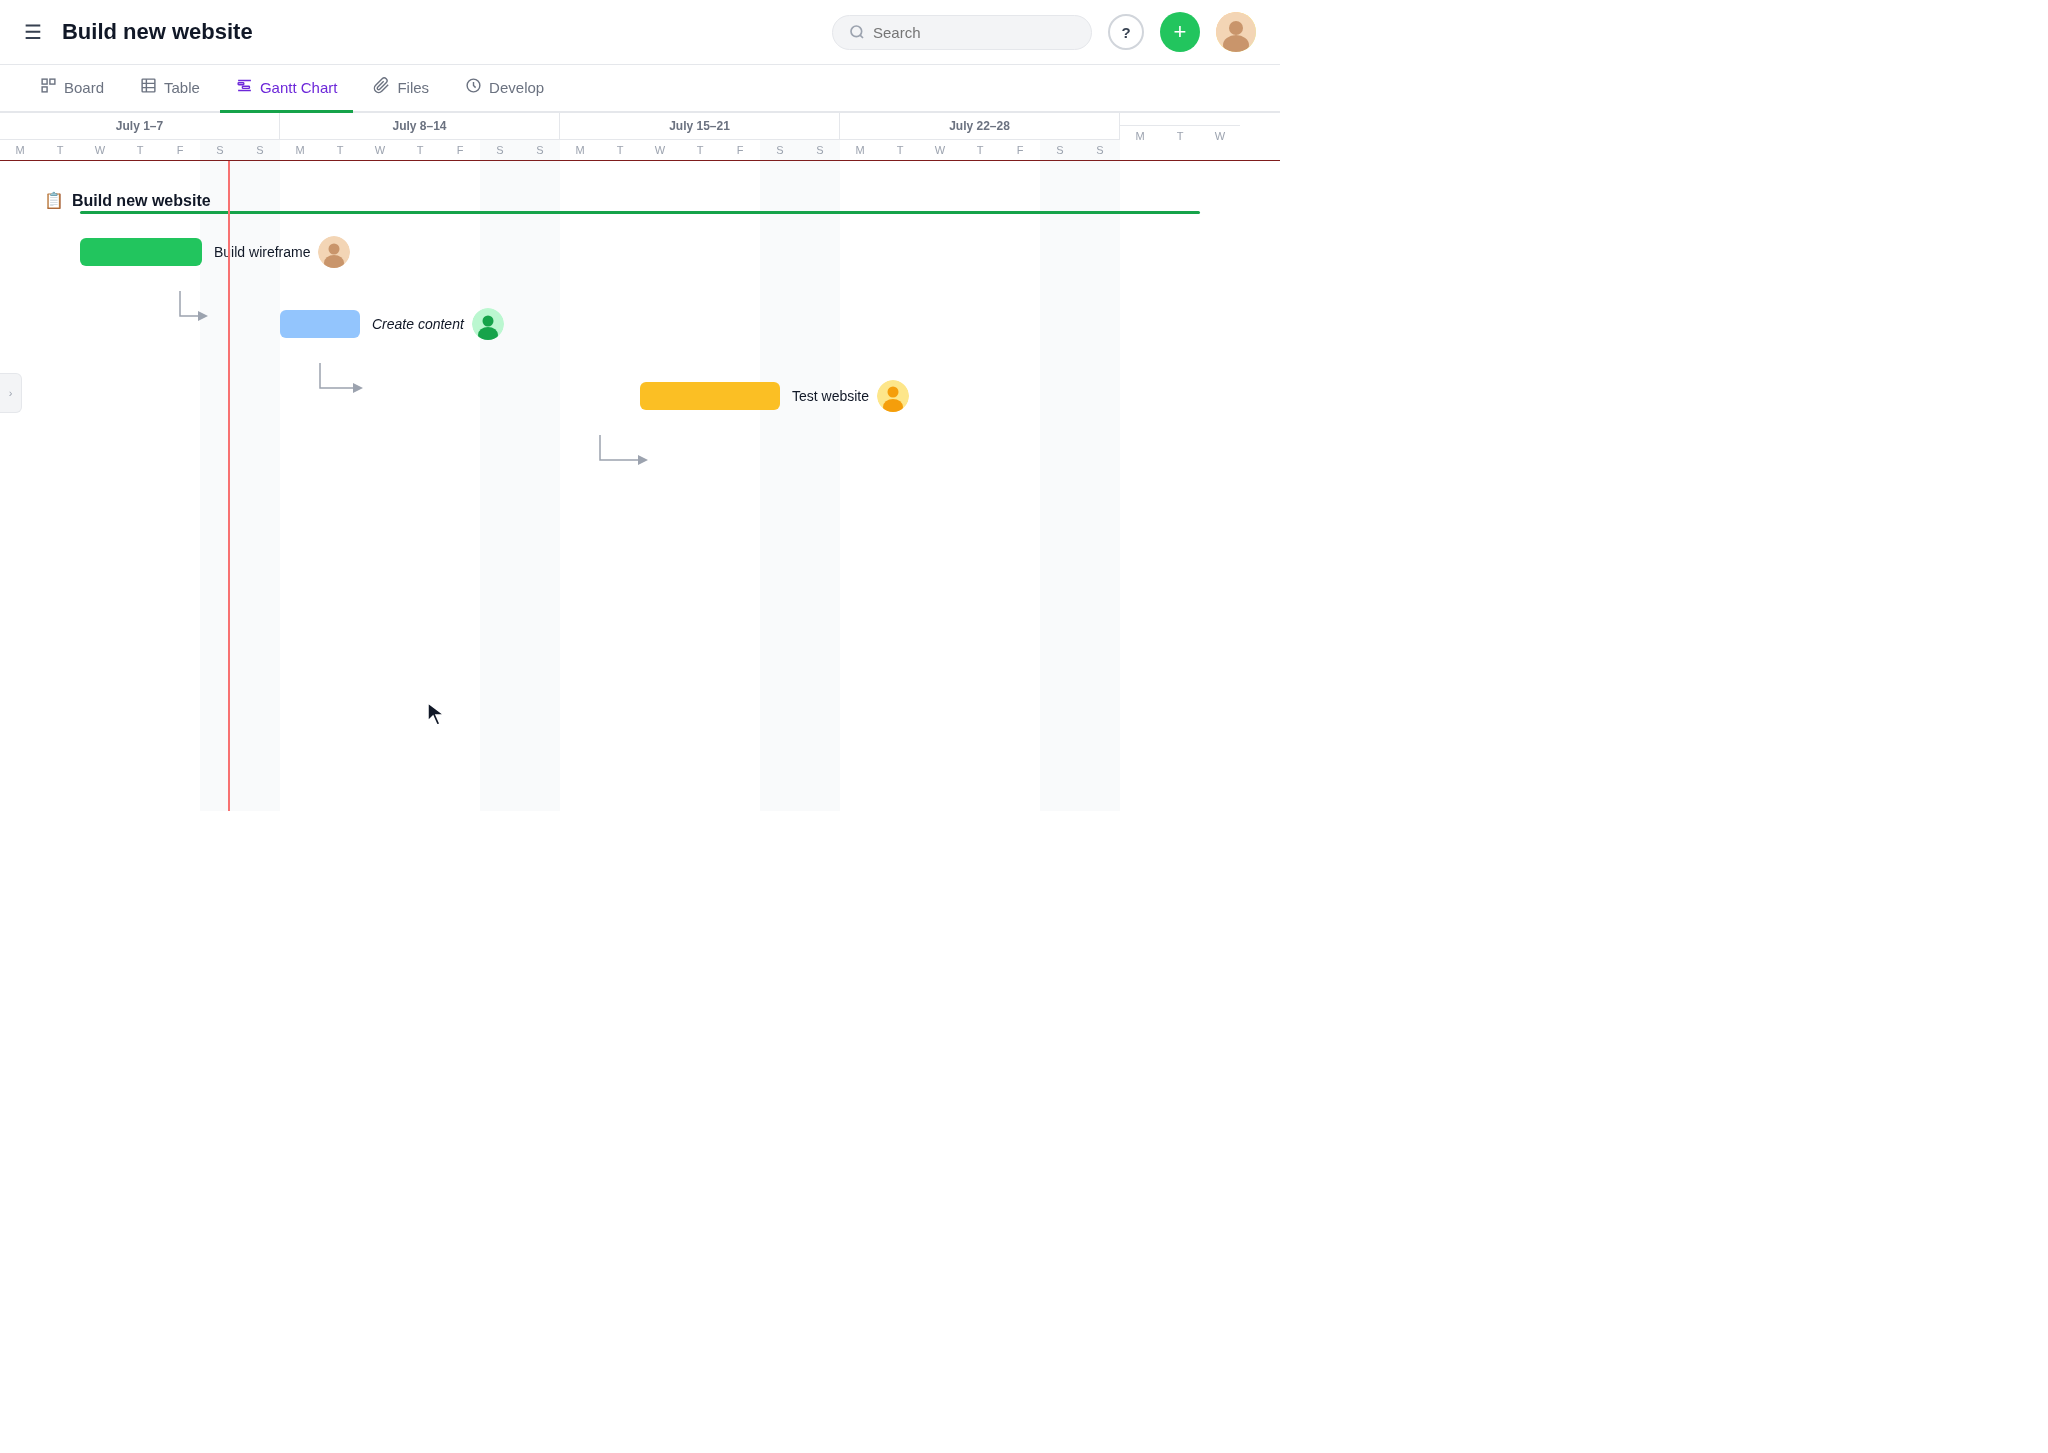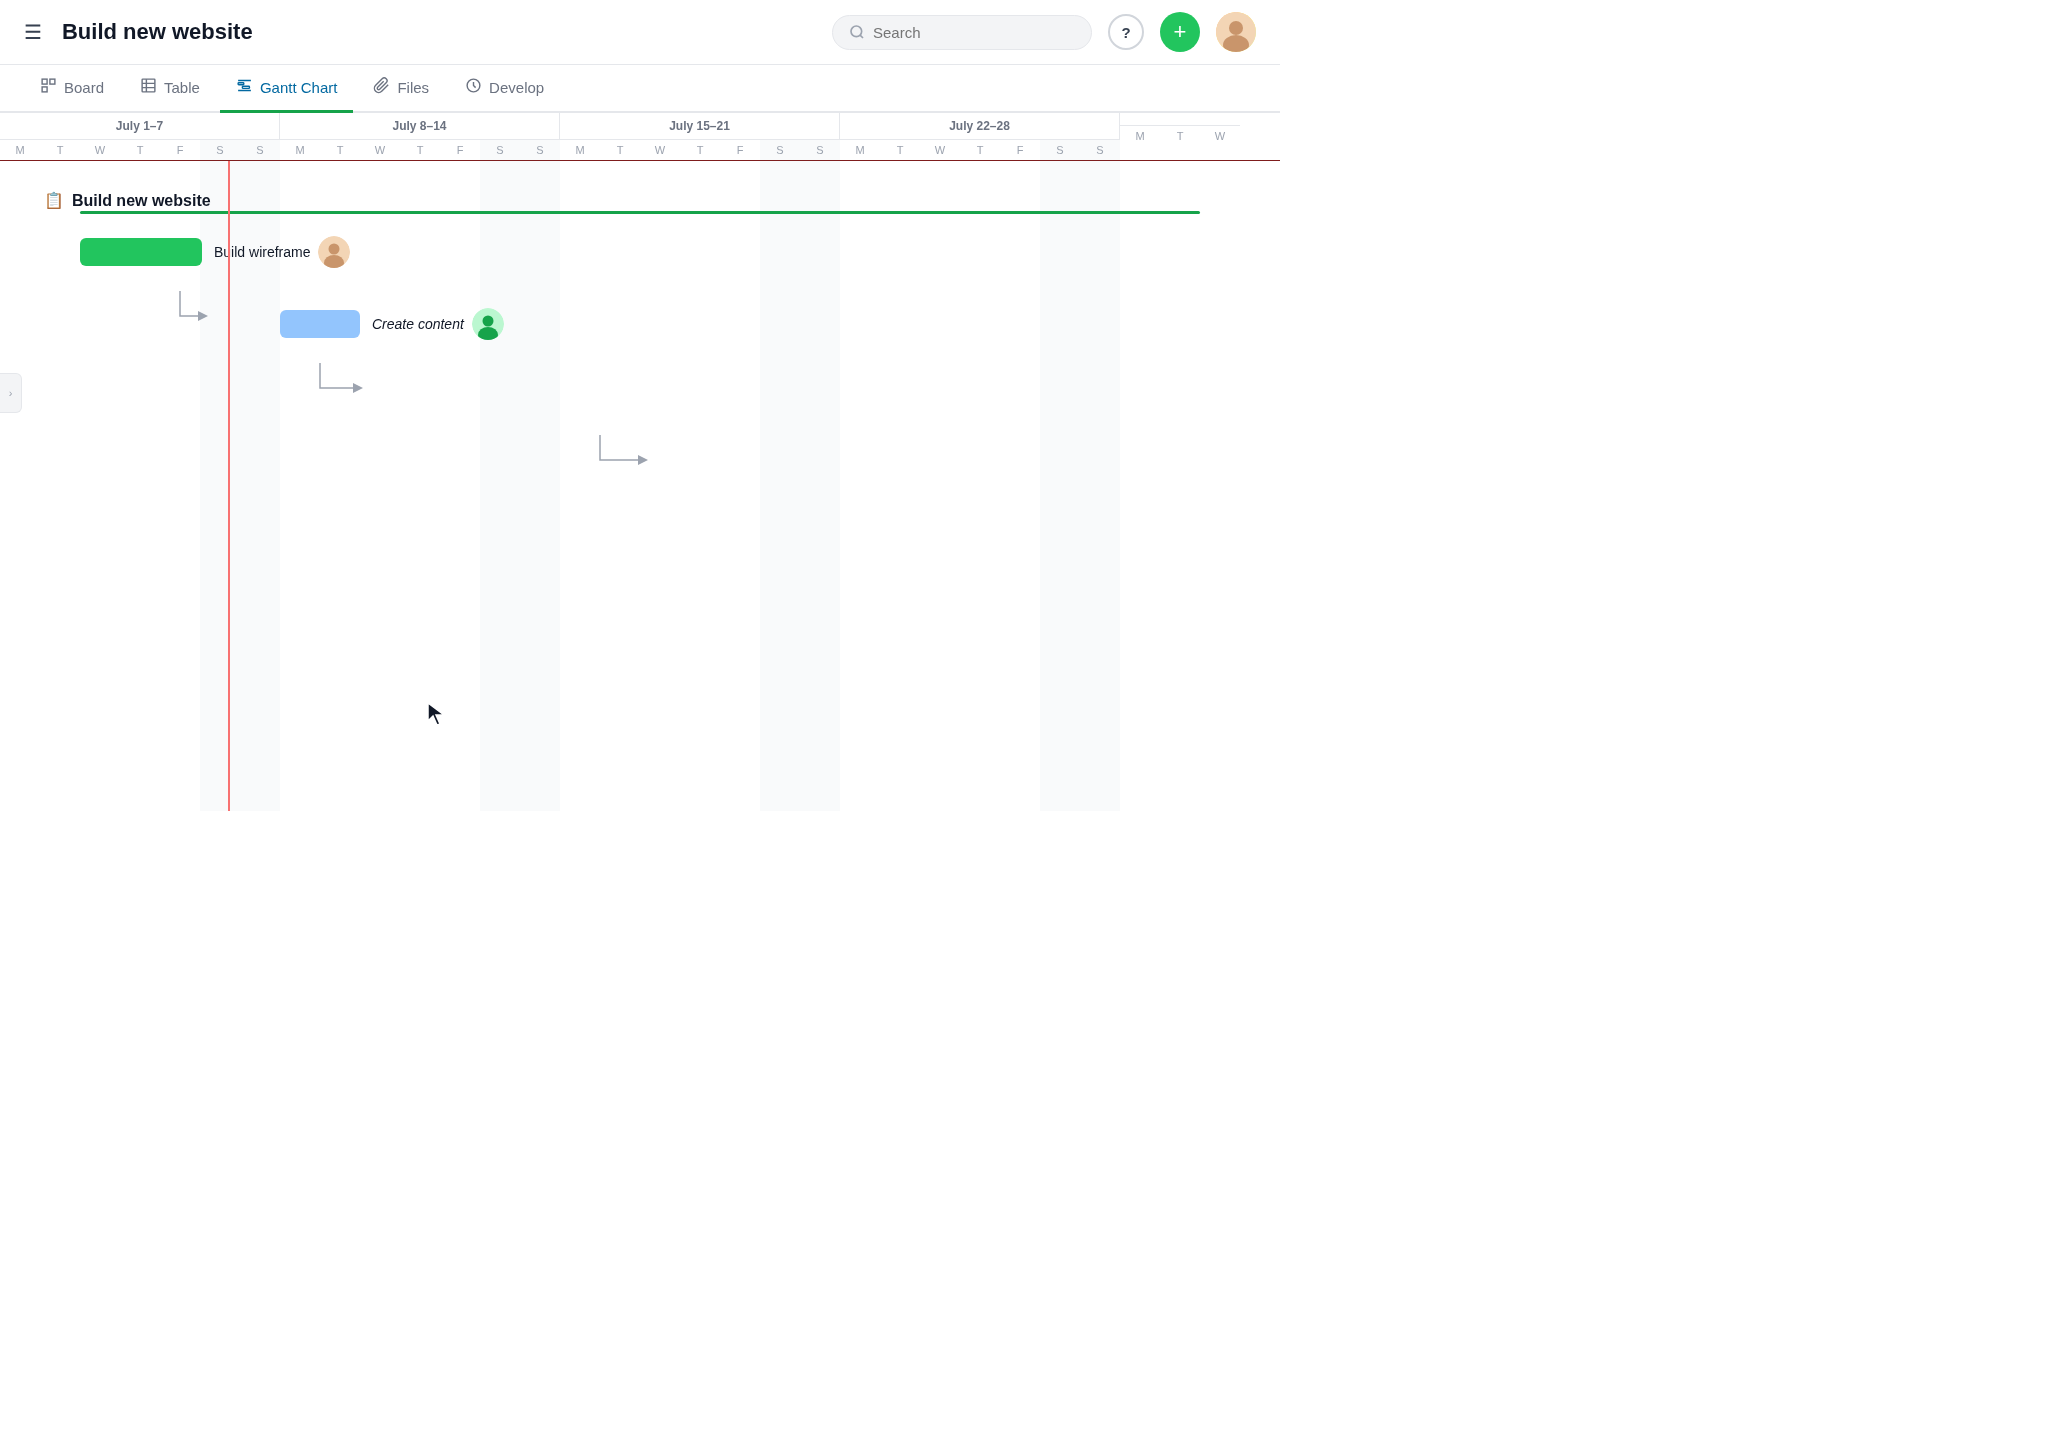--- a/index.html
+++ b/index.html
@@ -206,21 +206,21 @@
   </div>
   <div class="tab">
     <span class="tab-icon">
       <svg width="17" height="17" viewBox="0 0 24 24" fill="none" stroke="currentColor" stroke-width="2">
           <rect x="3" y="3" width="18" height="18" rx="1"></rect>
           <path d="M3 9h18M3 15h18M9 3v18"></path>
         </svg>
     </span>
     <span>Table</span>
   </div>
-  <div class="tab active" style="color:#0369a1; border-bottom:3px solid #16a34a;">
+  <div class="tab active" style="color:#6d28d9; border-bottom:3px solid #16a34a;">
     <span class="tab-icon">
       <svg width="17" height="17" viewBox="0 0 24 24" fill="none" stroke="currentColor" stroke-width="2">
           <rect x="3" y="8" width="8" height="3" rx="1"></rect>
           <rect x="9" y="13" width="10" height="3" rx="1"></rect>
           <path d="M3 5h18M3 19h18"></path>
         </svg>
     </span>
     <span>Gantt Chart</span>
   </div>
   <div class="tab">
@@ -386,20 +386,35 @@
 
     <svg style="position:absolute;left:580px;top:274px;z-index:6;pointer-events:none;" width="80" height="40">
       <defs>
           <marker id="arrow3" markerWidth="7" markerHeight="7" refX="5" refY="3.5" orient="auto">
             <polygon points="0 0, 7 3.5, 0 7" fill="#9ca3af"></polygon>
           </marker>
         </defs>
       <path d="M20 0 L20 25 L65 25" fill="none" stroke="#9ca3af" stroke-width="1.5" marker-end="url(#arrow3)"></path>
     </svg>
 
+    <div style="position:relative;height:72px;display:flex;align-items:center;">
+
+      <div style="position:absolute;left:640px;width:140px;height:28px;background:#fbbf24;border-radius:6px;z-index:3;cursor:pointer;"></div>
+
+      <div style="position:absolute;left:792px;display:flex;align-items:center;gap:8px;z-index:4;">
+        <span style="font-size:14px;font-weight:500;color:#111827;">Test website</span>
+        <div style="width:32px;height:32px;border-radius:50%;overflow:hidden;flex-shrink:0;">
+          <svg width="32" height="32" viewBox="0 0 32 32">
+              <circle cx="16" cy="16" r="16" fill="#fde68a"></circle>
+            <ellipse cx="16" cy="12" rx="5.5" ry="5.5" fill="#f59e0b"></ellipse>
+            <ellipse cx="16" cy="27" rx="10" ry="8" fill="#f59e0b"></ellipse>
+          </svg>
+        </div>
+      </div>
+    </div>
 
 
     <div style="position:absolute;left:426px;top:540px;z-index:100;pointer-events:none;font-size:22px;">
       <svg width="22" height="26" viewBox="0 0 22 26">
           <path d="M2 2 L2 20 L7 15 L11 24 L14 23 L10 14 L18 14 Z" fill="#111827" stroke="white" stroke-width="1.5"></path>
         </svg>
     </div>
 
   </div>
 </div>

